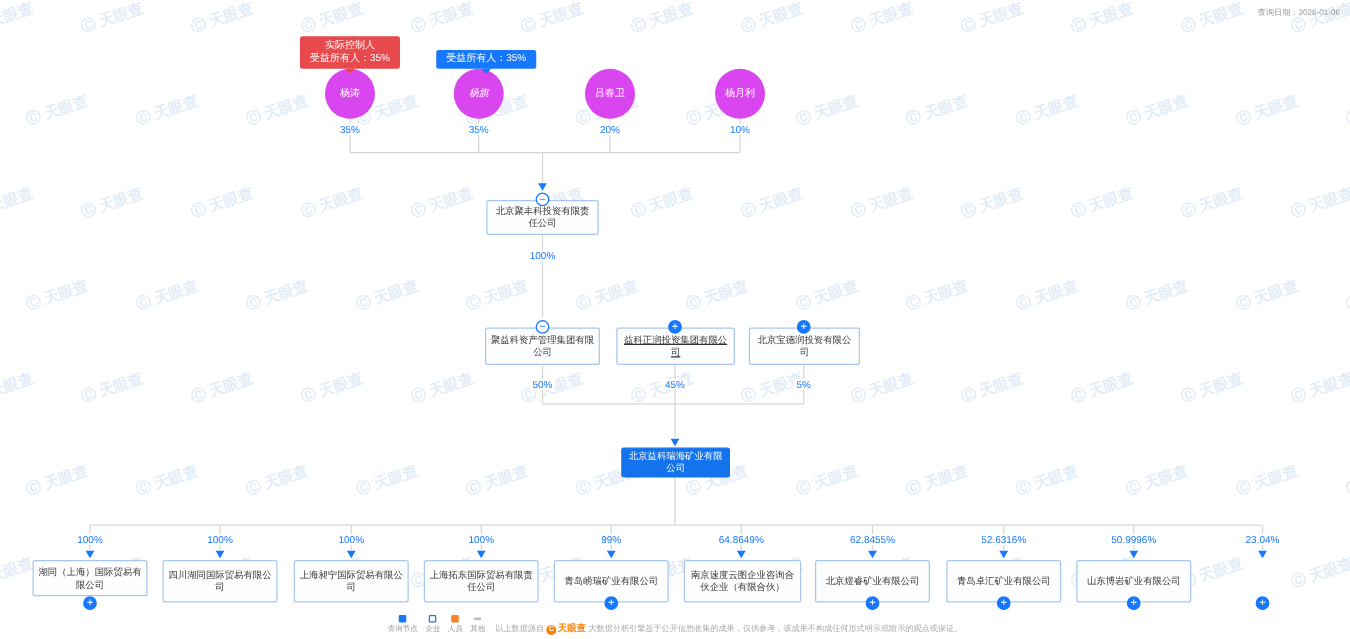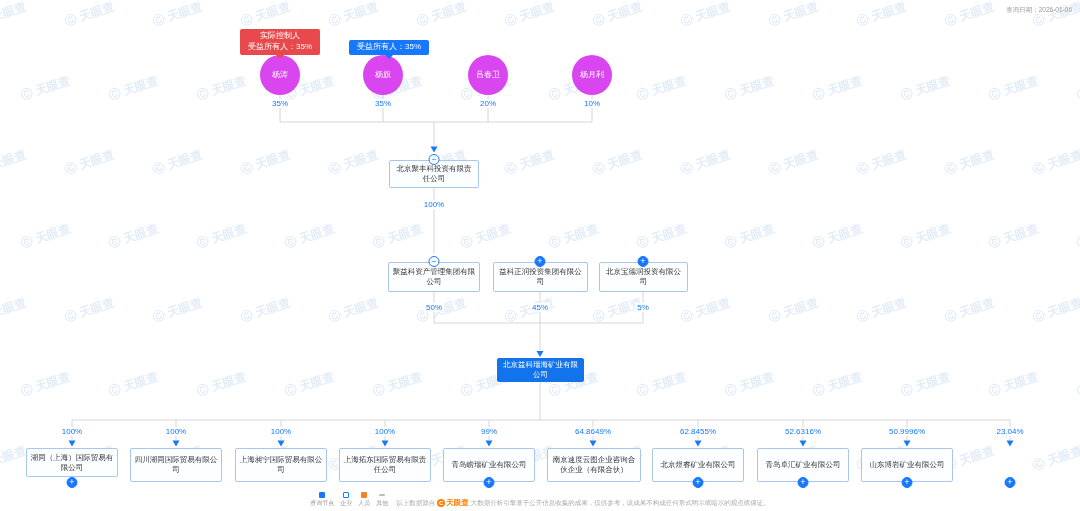--- a/index.html
+++ b/index.html
@@ -186,38 +186,38 @@
 
   <div class="tip tip-red" style="left:280px; top:29px;">
     <div>实际控制人</div>
     <div>受益所有人：35%</div>
   </div>
   <div class="tip tip-blue" style="left:389px; top:40px;">
     <div>受益所有人：35%</div>
   </div>
 
   <div class="person" style="left:260px;">杨涛</div>
-  <div class="person" style="left:363px;">杨旗</div>
+  <div class="person" style="left:363px;font-style:italic;">杨旗</div>
   <div class="person" style="left:468px;">吕春卫</div>
   <div class="person" style="left:572px;">杨月利</div>
 
   <div class="pct" style="left:280px; top:99px;">35%</div>
   <div class="pct" style="left:383px; top:99px;">35%</div>
   <div class="pct" style="left:488px; top:99px;">20%</div>
   <div class="pct" style="left:592px; top:99px;">10%</div>
 
   <div class="exp exp-minus" style="left:434px; top:154px;">−</div>
   <div class="cbox" style="left:389px; top:160px; width:90px; min-height:28px;">北京聚丰科投资有限责任公司</div>
   <div class="pct" style="left:434px; top:200px;">100%</div>
 
   <div class="exp exp-minus" style="left:434px; top:256px;">−</div>
   <div class="exp exp-plus" style="left:540px; top:256px;">+</div>
   <div class="exp exp-plus" style="left:643px; top:256px;">+</div>
   <div class="cbox" style="left:388px; top:262px; width:92px; height:30px;">聚益科资产管理集团有限公司</div>
-  <div class="cbox" style="left:493px; top:262px; width:95px; height:30px;">益科正润投资集团有限公司</div>
+  <div class="cbox" style="left:493px; top:262px; width:95px; height:30px;text-decoration:underline;">益科正润投资集团有限公司</div>
   <div class="cbox" style="left:599px; top:262px; width:89px; height:30px;">北京宝德润投资有限公司</div>
   <div class="pct" style="left:434px; top:303px;">50%</div>
   <div class="pct" style="left:540px; top:303px;">45%</div>
   <div class="pct" style="left:643px; top:303px;">5%</div>
 
   <div class="cbox cbox-target" style="left:497px; top:358px; width:87px; height:24px;">北京益科瑞海矿业有限公司</div>
 
   <div class="pct" style="left:72px;  top:427px;">100%</div>
   <div class="pct" style="left:176px; top:427px;">100%</div>
   <div class="pct" style="left:281px; top:427px;">100%</div>

